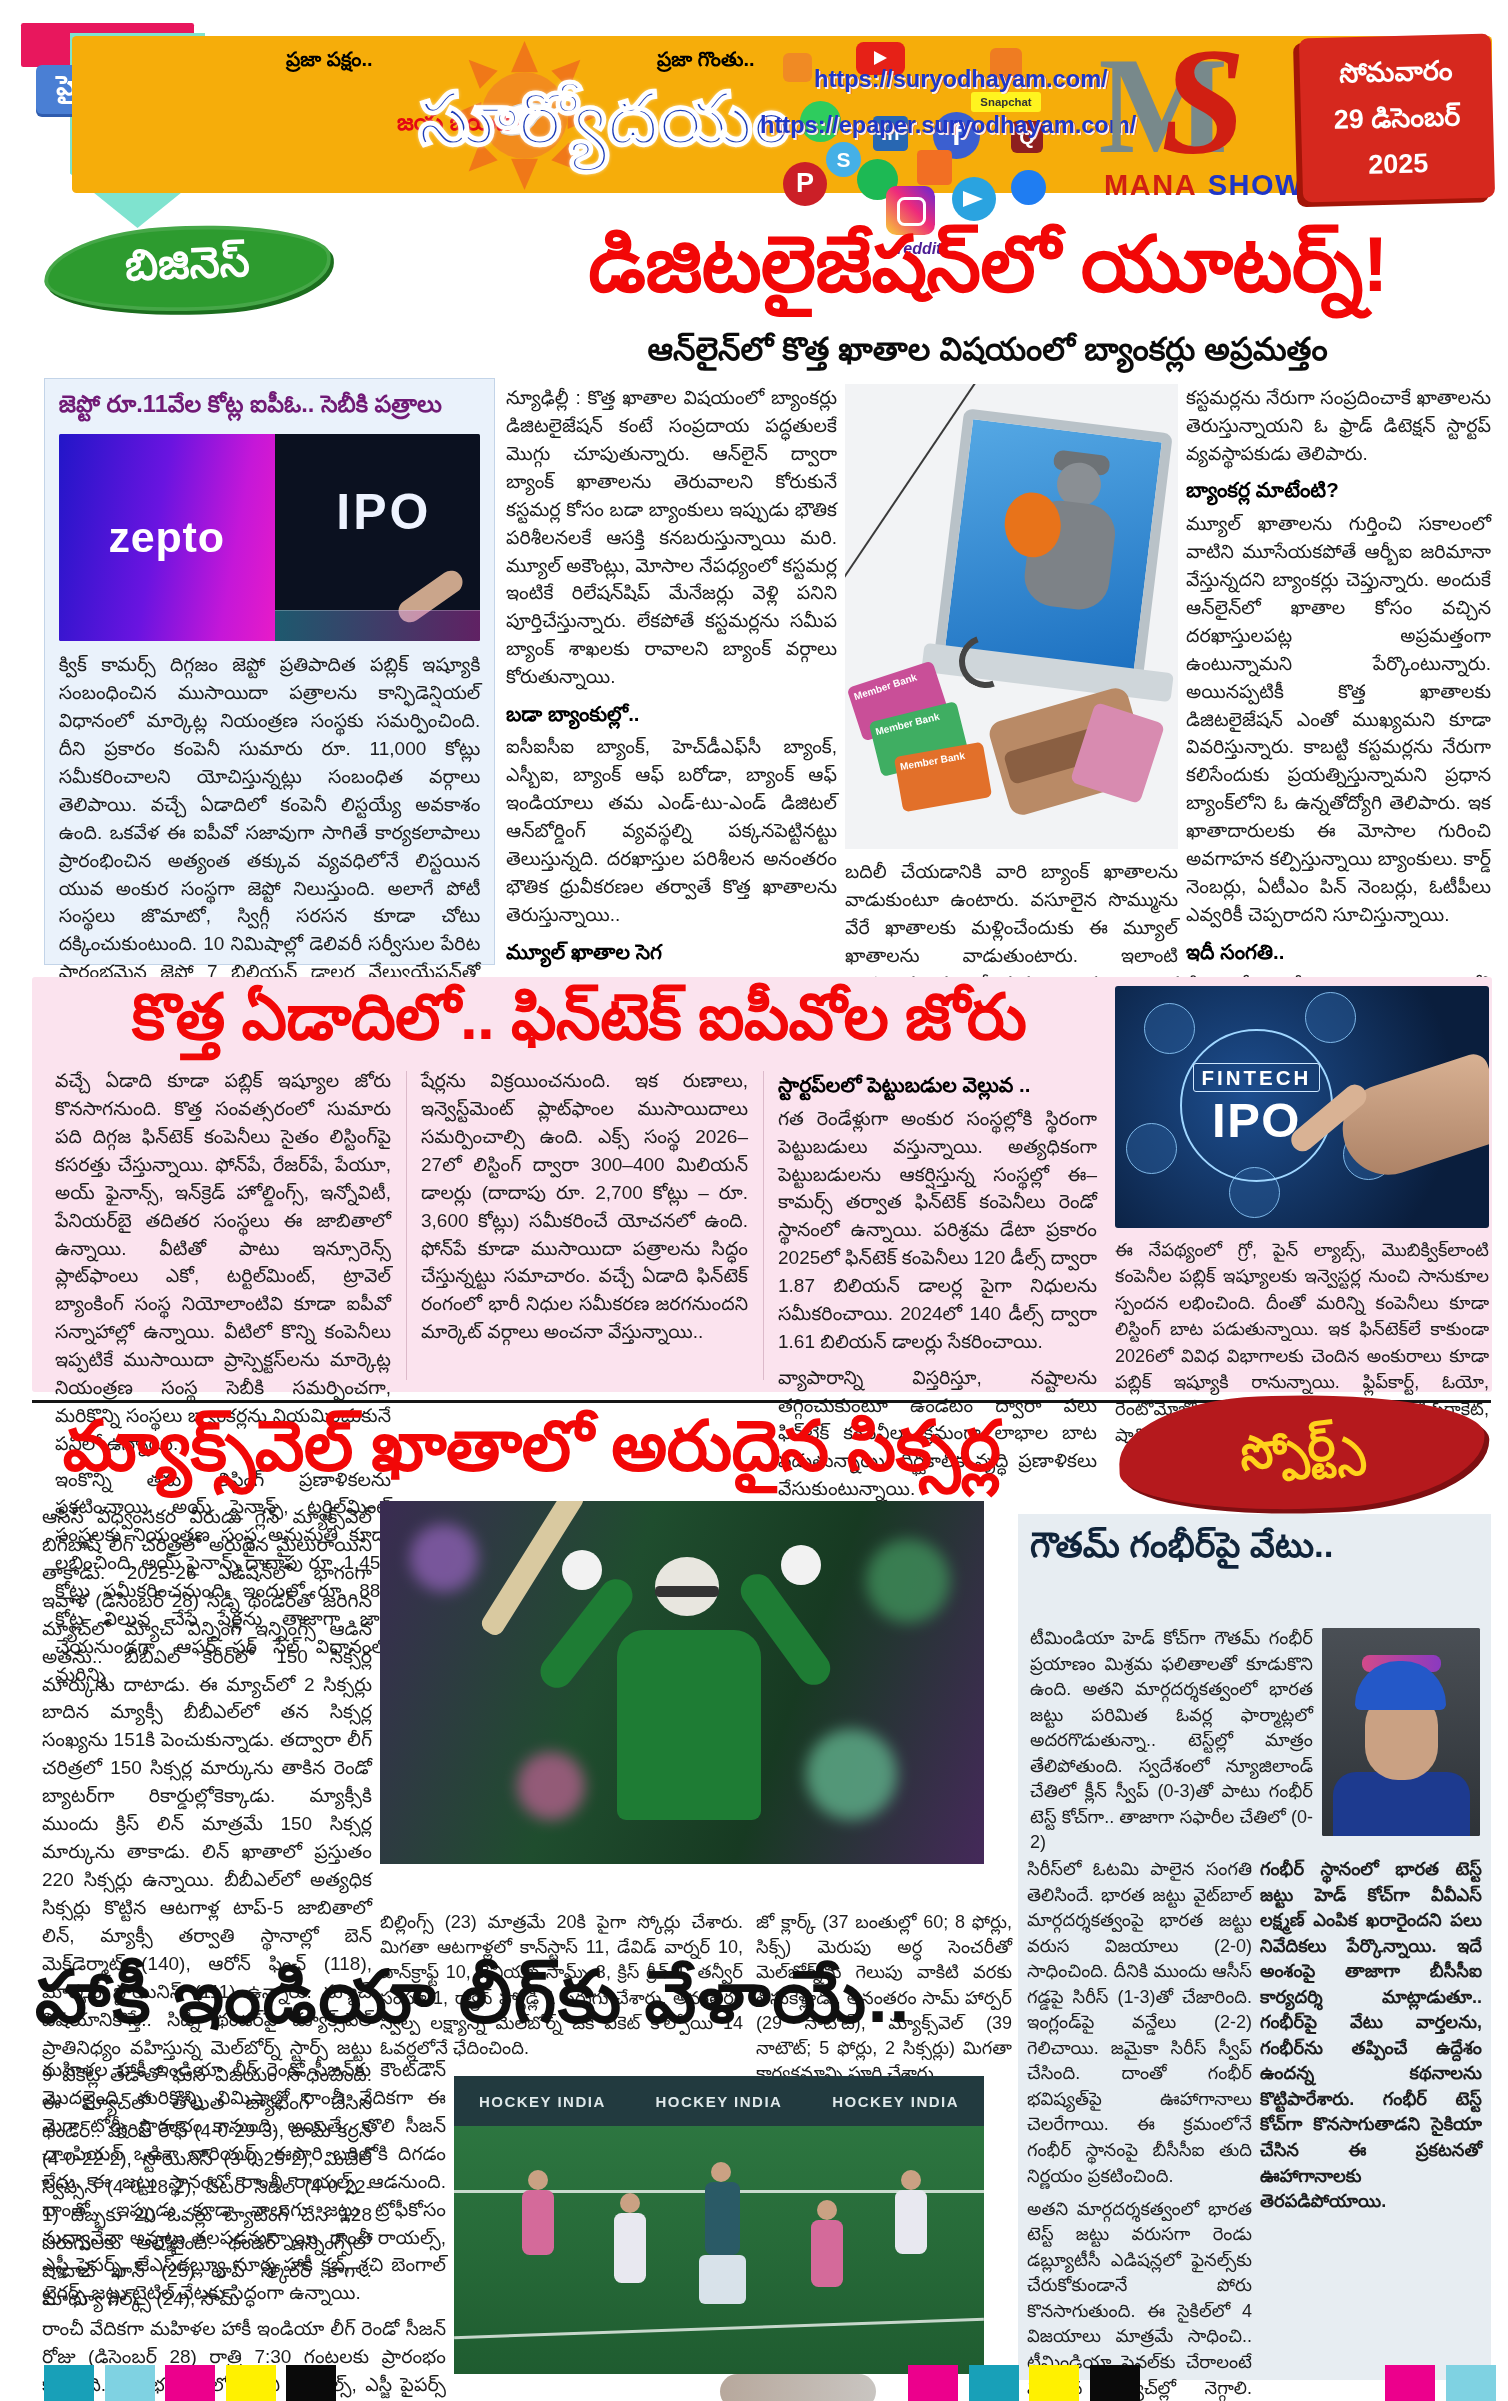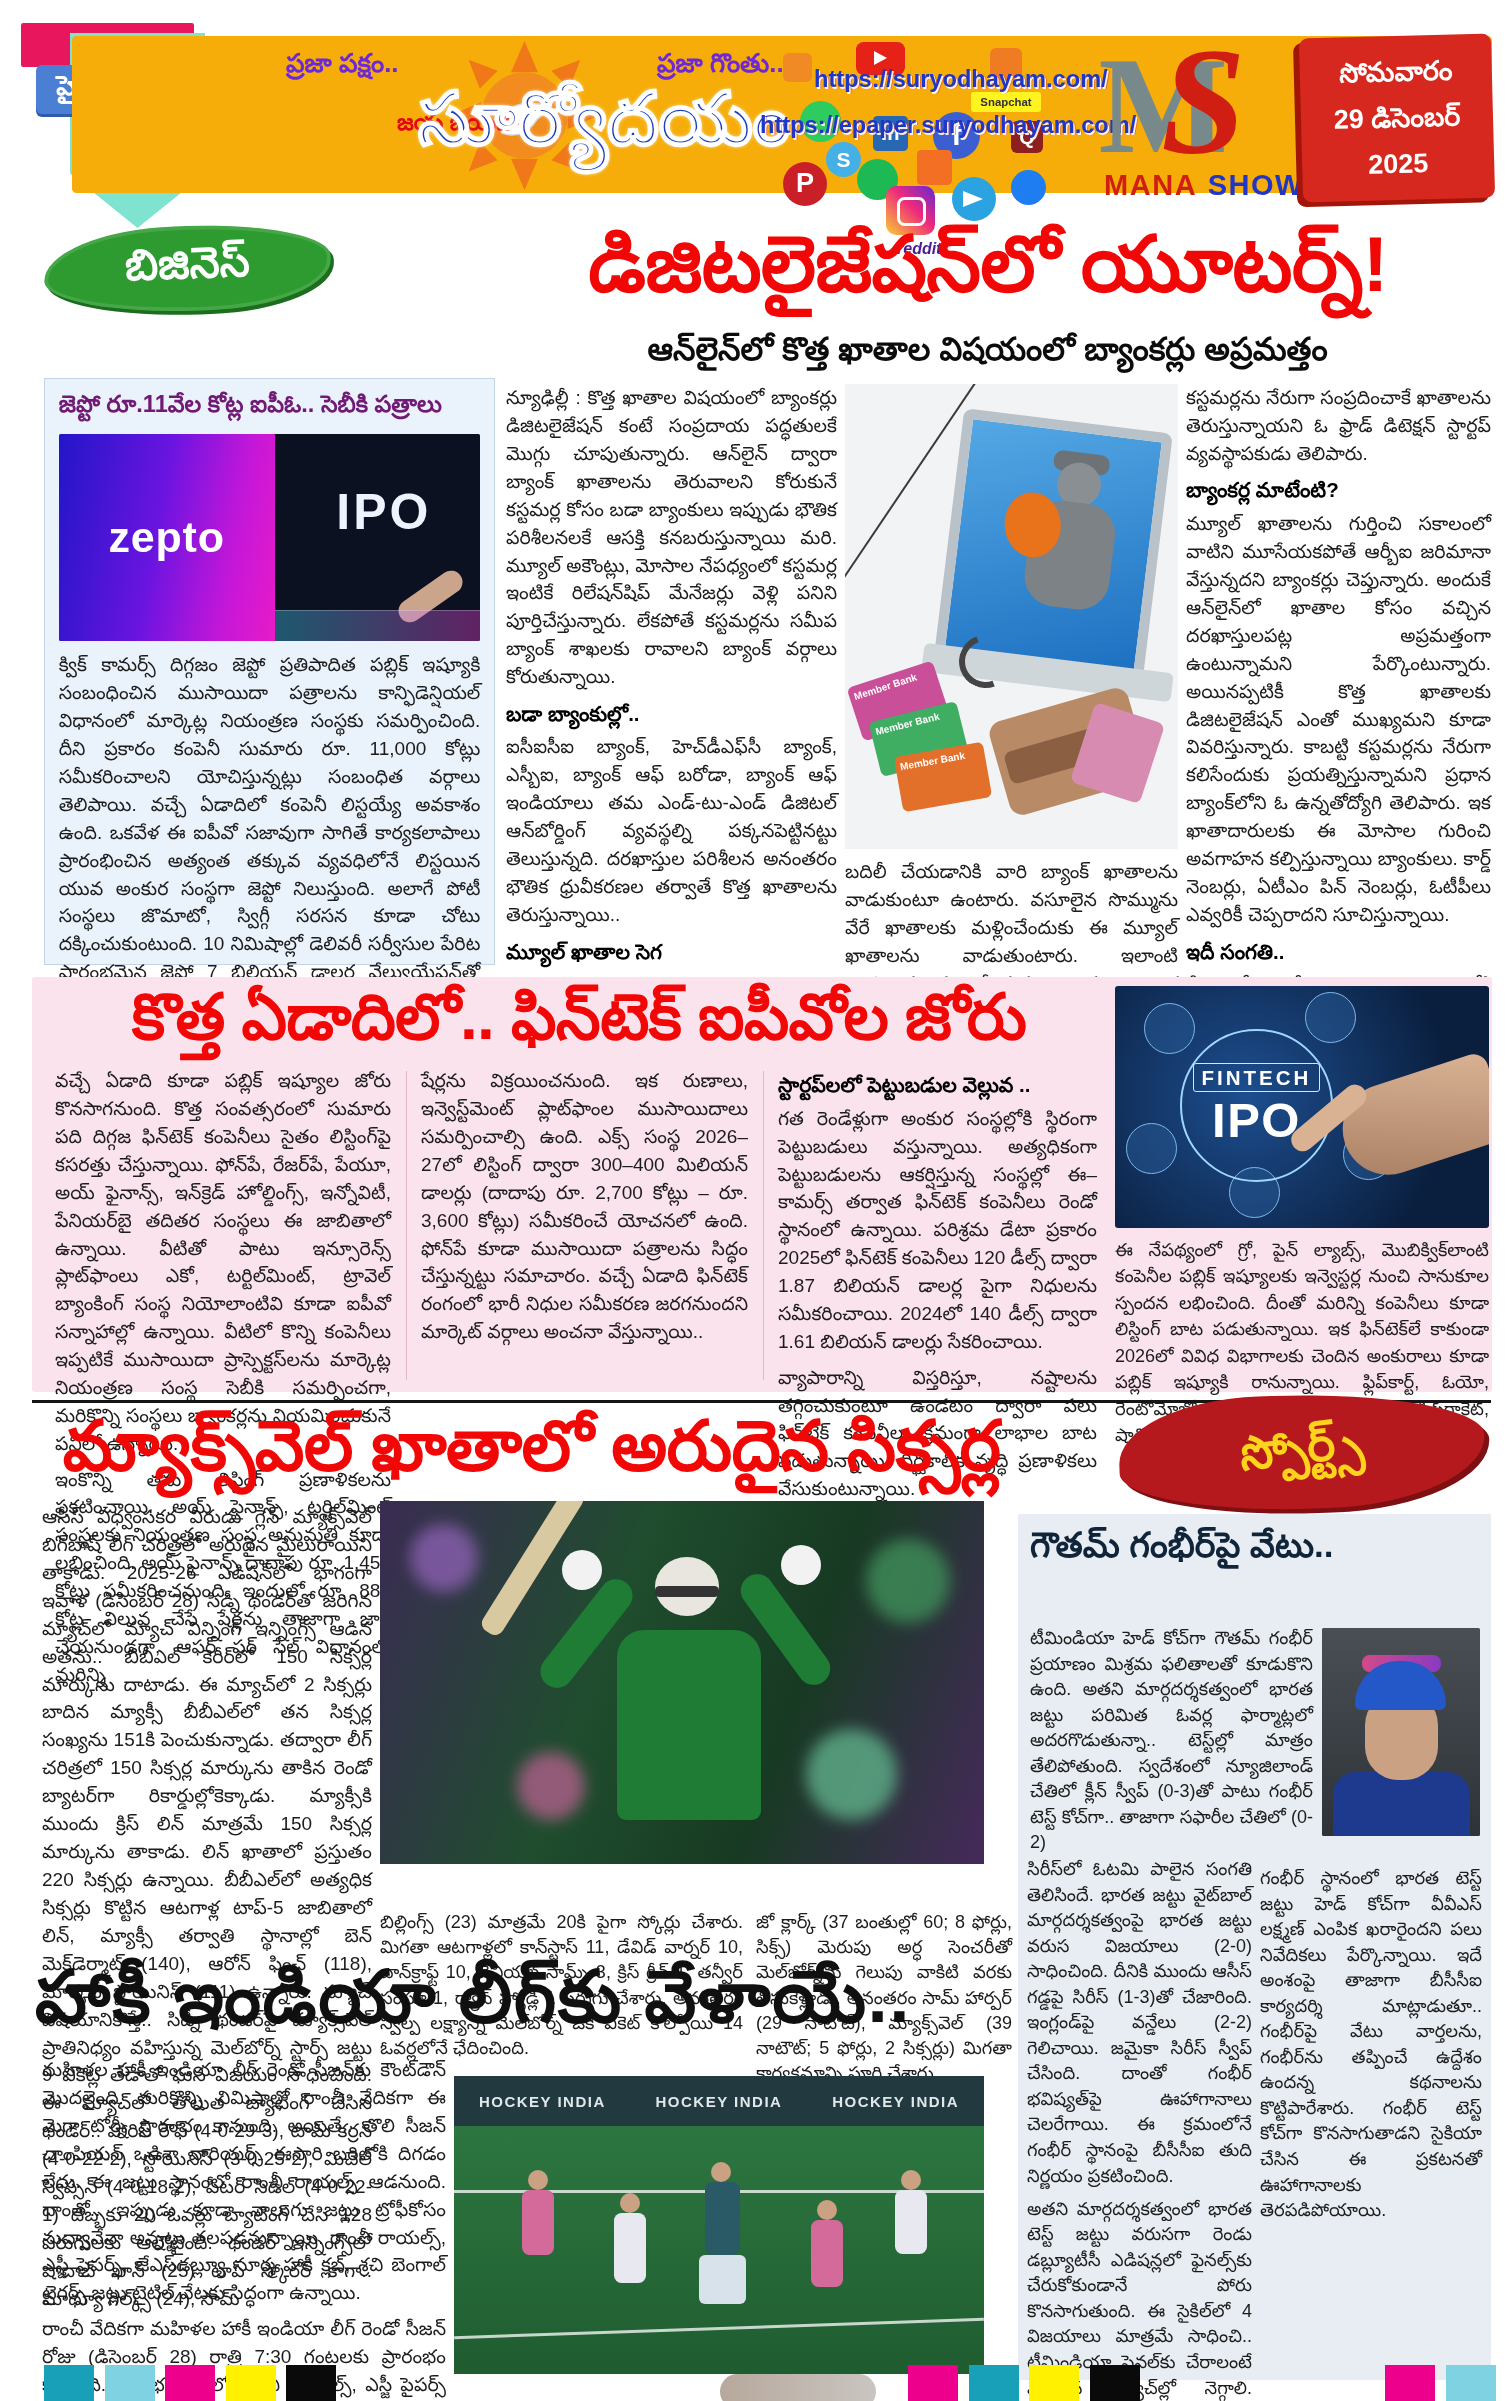--- a/index.html
+++ b/index.html
@@ -9,21 +9,21 @@
 
   
   .ribbon-pink{left:21px;top:23px;width:173px;height:44px;background:#e8175d;border-radius:2.3px;}
   .ribbon-teal{left:70px;top:33px;width:135px;height:195px;background:#7fe3cf;
     clip-path:polygon(0 0,100% 0,100% 72%,50% 100%,0 72%);}
   .city-box{left:36px;top:65px;width:161px;height:49px;background:#4a7fd4;border-radius:6px;
     color:#fff;font-size:27px;font-weight:bold;display:flex;align-items:center;justify-content:center;
     box-shadow:0 3px 0 #2f5cae;}
   .page-num{left:70px;top:128px;width:135px;text-align:center;font-size:43px;font-weight:800;color:#5b2a86;}
   .mast-band{left:72px;top:36px;width:1420px;height:157px;background:#f6ad0a;border-radius:4.6px;}
-  .tag{position:absolute;font-size:26px;font-weight:800;color:#6d28d9;text-align:center;}
+  .tag{position:absolute;font-size:20px;font-weight:800;color:#000000;text-align:center;}
   .tag-l{left:214px;top:12px;}
   .tag-r{left:585px;top:12px;}
   .sun{left:378px;top:4.6px;width:149px;height:149px;}
   .jaya{left:325px;top:73px;font-size:23px;font-weight:800;color:#e30613;}
   .mast-title{left:319px;top:41px;width:426px;text-align:center;font-size:73px;font-weight:800;color:#1d3db8;
     -webkit-text-stroke:2.3px #ffffff;text-shadow:0 0 1.5px #fff,0 0 4.6px #fff;}
   .social{left:711px;top:6px;width:296px;height:150px;}
   .ic{position:absolute;border-radius:6px;}
   .ic-rss{left:0;top:10.6px;width:29px;height:29px;background:#f08a24;}
   .ic-yt{left:73px;top:0;width:49px;height:33px;background:#e62117;border-radius:7.6px;}
@@ -166,21 +166,21 @@
   .gam-hl{position:absolute;left:12px;top:10.6px;font-size:35px;font-weight:800;color:#10243a;}
   .gam-sub{position:absolute;left:12px;top:62px;font-size:30px;font-weight:800;color:#10243a;}
   .gam-p1{position:absolute;left:12px;top:112px;width:283px;}
   .gam-photo{position:absolute;left:304px;top:114px;width:158px;height:208px;overflow:hidden;border-radius:1.5px;
     background:linear-gradient(#4a4f55,#2e3338);}
   .gm-shoulders{position:absolute;left:10.6px;top:144px;width:137px;height:68px;background:#1d3a8f;border-radius:23px 23px 0 0;}
   .gm-face{position:absolute;left:43px;top:64px;width:73px;height:88px;background:#caa183;border-radius:33px;}
   .gm-cap{position:absolute;left:33px;top:33px;width:91px;height:49px;background:#2458c8;border-radius:46px 46px 6px 6px;}
   .gm-glass{position:absolute;left:40px;top:27px;width:79px;height:16.7px;background:linear-gradient(90deg,#d24a8a,#8a3ac0);border-radius:7.6px;}
   .gam-colL{position:absolute;left:9px;top:343px;width:225px;}
-  .gam-colR{position:absolute;left:242px;top:352px;width:222px;}
+  .gam-colR{position:absolute;left:242px;top:343px;width:222px;font-weight:bold;}
   .gam-panel .bt{font-size:18px;line-height:1.42;}
 
   .hok-hl{left:35px;top:1955px;width:973px;font-size:73px;font-weight:800;color:#101010;text-align:left;letter-spacing:1.5px;}
   .hok-col{left:42px;top:2056px;width:404px;}
   .hok-img{left:454px;top:2076px;width:530px;height:298px;overflow:hidden;
     background:linear-gradient(#2f7a43,#276b39 55%,#1f5c30);}
   .hk-board{position:absolute;left:0;top:0;width:100%;height:50px;background:#223a3f;color:#dfe8ea;
     display:flex;justify-content:space-around;align-items:center;font-size:15px;font-weight:bold;letter-spacing:1.5px;}
   .hk-line{position:absolute;left:0;width:100%;height:3px;background:rgba(255,255,255,.75);}
   .hkl1{top:114px;} .hkl2{top:251px;transform:rotate(-2deg);}

